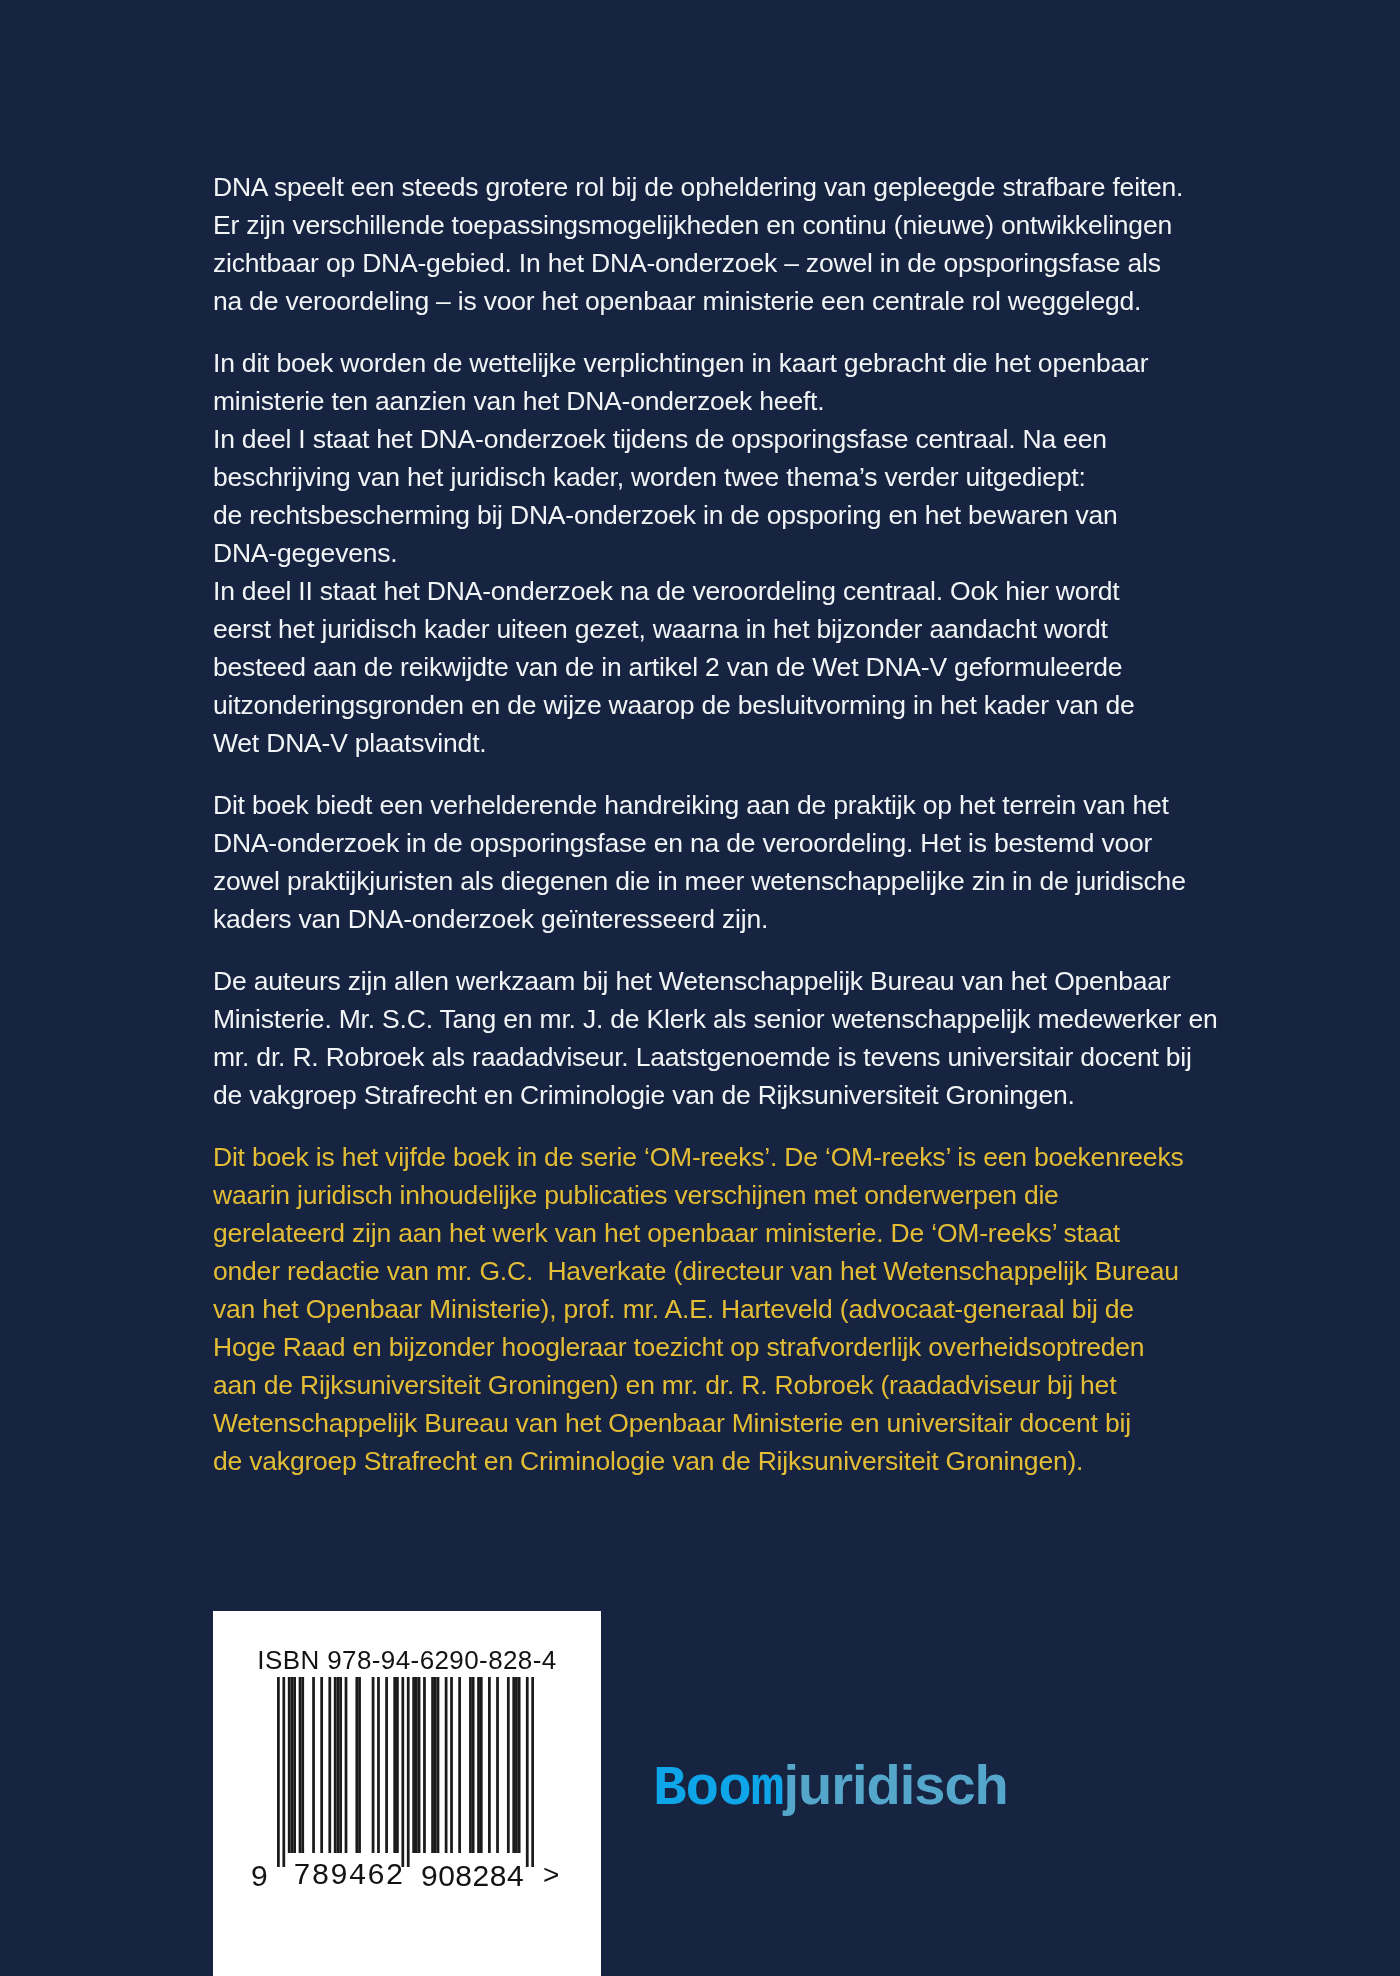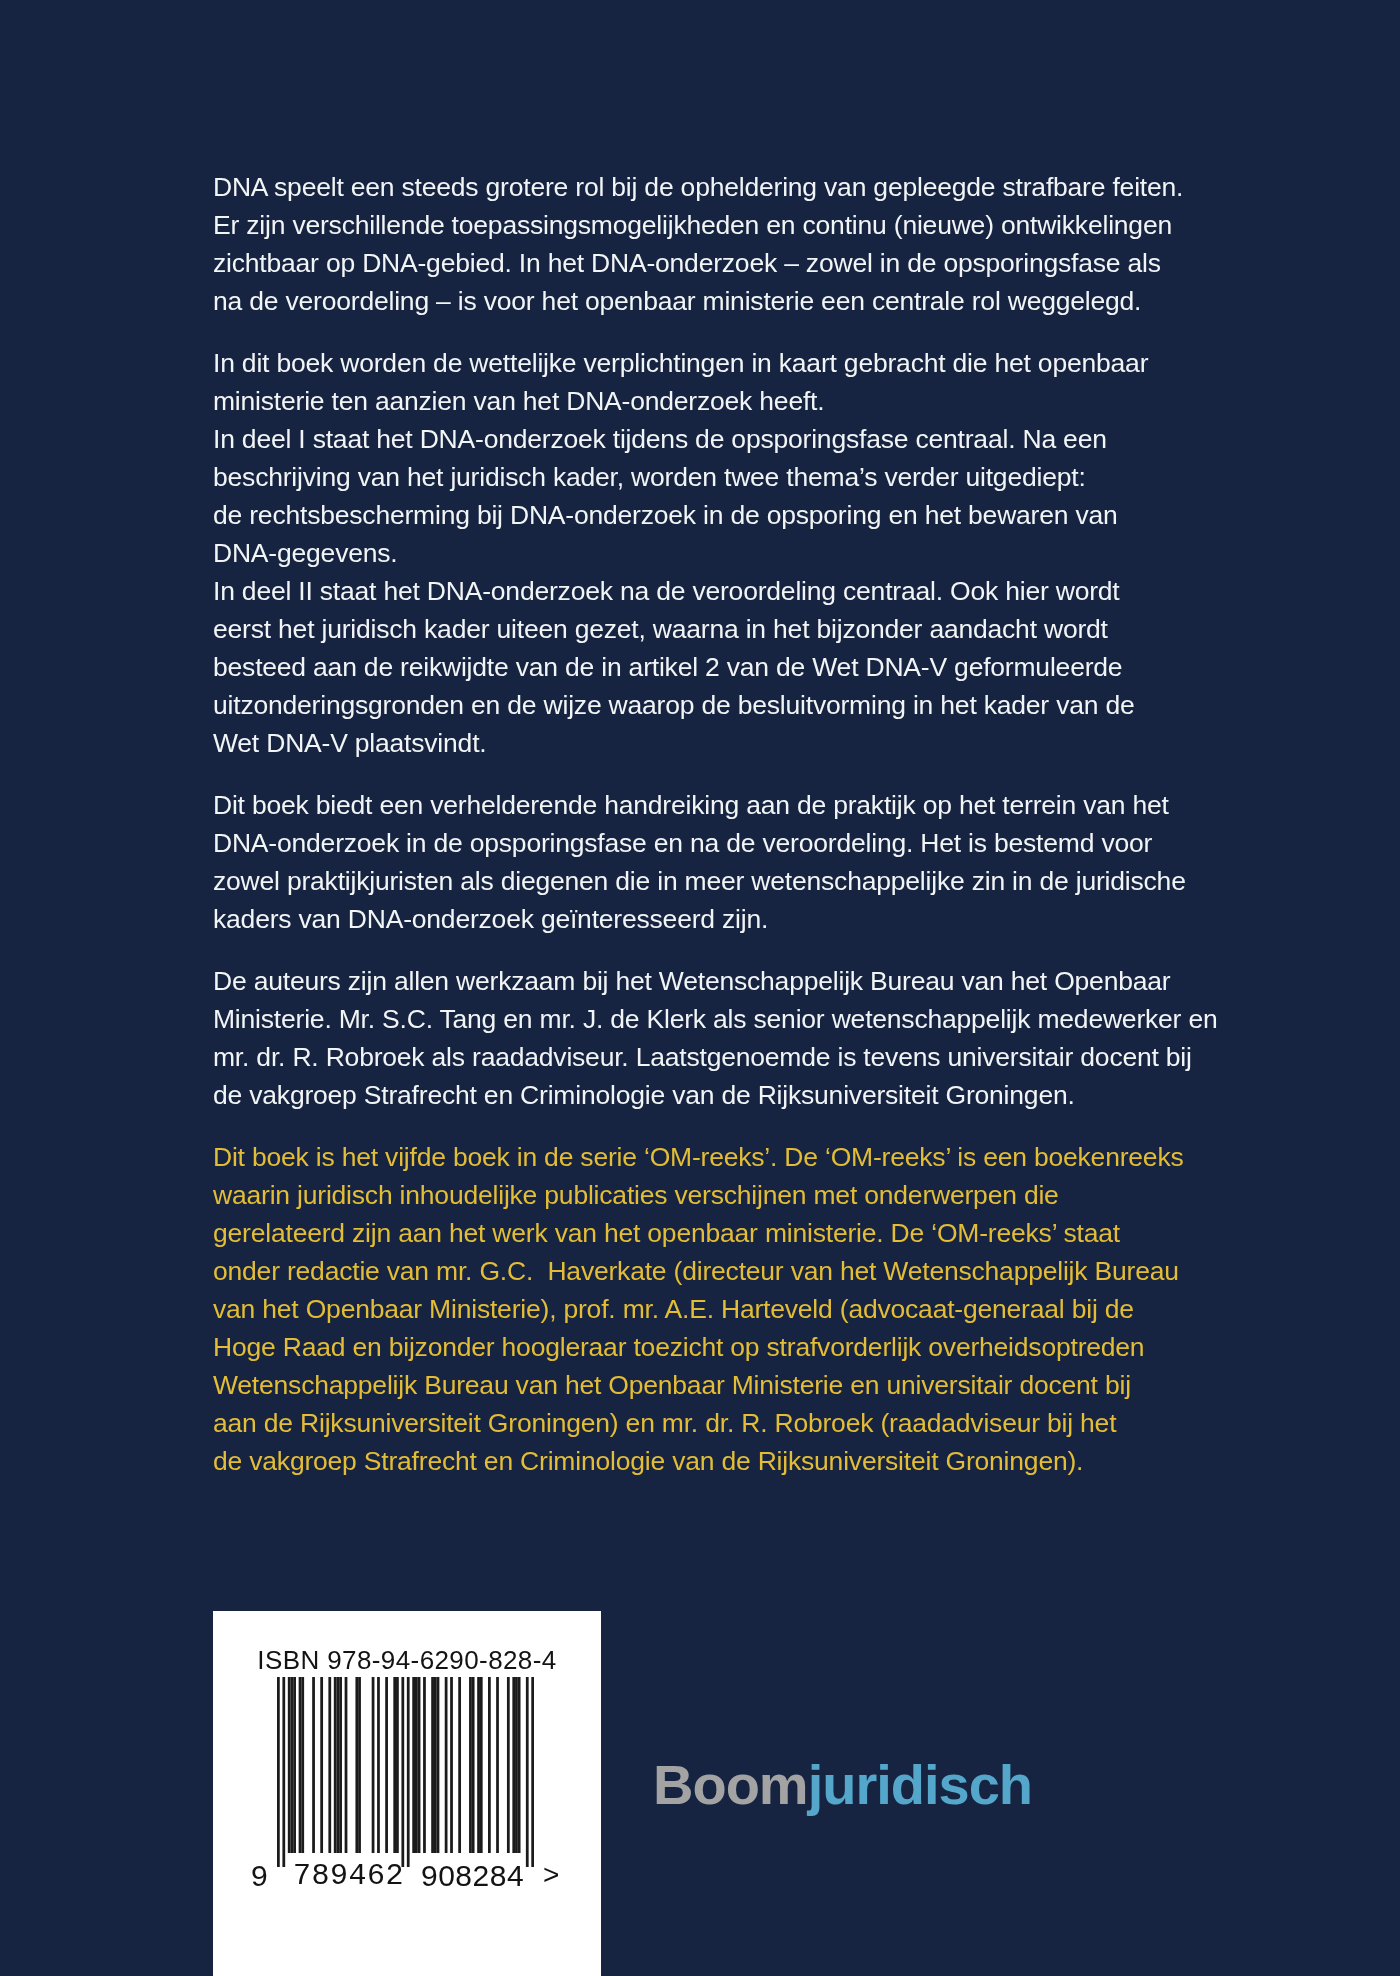--- a/index.html
+++ b/index.html
@@ -79,21 +79,21 @@
     color: #eef2f4;
   }
   #publisher-logo {
     position: absolute;
     left: 653px;
     top: 1752px;
     font-size: 56px;
     font-weight: 700;
     letter-spacing: -1px;
   }
-  #brand-boom { color: #a3a3a3; }
+  #brand-boom { color: #0ea5e9; font-family: Liberation Mono, monospace; }
   #brand-juridisch { color: #54a7cb; }
 </style>
 </head>
 <body>
 
 <div id="back-cover" style="background: rgb(23, 36, 65);">
 
   <div id="text-block">
       <div class="para" style="color: rgb(242, 245, 246);">
         <div class="tline">DNA speelt een steeds grotere rol bij de opheldering van gepleegde strafbare feiten.</div>
@@ -126,22 +126,22 @@
         <div class="tline">mr. dr. R. Robroek als raadadviseur. Laatstgenoemde is tevens universitair docent bij</div>
         <div class="tline">de vakgroep Strafrecht en Criminologie van de Rijksuniversiteit Groningen.</div>
       </div>
       <div class="para" style="color: rgb(227, 189, 53);">
         <div class="tline">Dit boek is het vijfde boek in de serie ‘OM-reeks’. De ‘OM-reeks’ is een boekenreeks</div>
         <div class="tline">waarin juridisch inhoudelijke publicaties verschijnen met onderwerpen die</div>
         <div class="tline">gerelateerd zijn aan het werk van het openbaar ministerie. De ‘OM-reeks’ staat</div>
         <div class="tline">onder redactie van mr. G.C.  Haverkate (directeur van het Wetenschappelijk Bureau</div>
         <div class="tline">van het Openbaar Ministerie), prof. mr. A.E. Harteveld (advocaat-generaal bij de</div>
         <div class="tline">Hoge Raad en bijzonder hoogleraar toezicht op strafvorderlijk overheidsoptreden</div>
+        <div class="tline">aan de Rijksuniversiteit Groningen) en mr. dr. R. Robroek (raadadviseur bij het</div>
         <div class="tline">Wetenschappelijk Bureau van het Openbaar Ministerie en universitair docent bij</div>
-        <div class="tline">aan de Rijksuniversiteit Groningen) en mr. dr. R. Robroek (raadadviseur bij het</div>
         <div class="tline">de vakgroep Strafrecht en Criminologie van de Rijksuniversiteit Groningen).</div>
       </div>
     </div>
 
   <div id="barcode-box" style="background: rgb(255, 255, 255);">
     <div id="isbn-label">ISBN 978-94-6290-828-4</div>
     <div id="ean-wrap">
       <svg id="ean-svg" width="257" height="190" viewBox="0 0 257 190" xmlns="http://www.w3.org/2000/svg">
           <rect x="0.00" y="0" width="2.76" height="190" fill="#1b1b1b"></rect>
           <rect x="5.41" y="0" width="2.76" height="190" fill="#1b1b1b"></rect>

